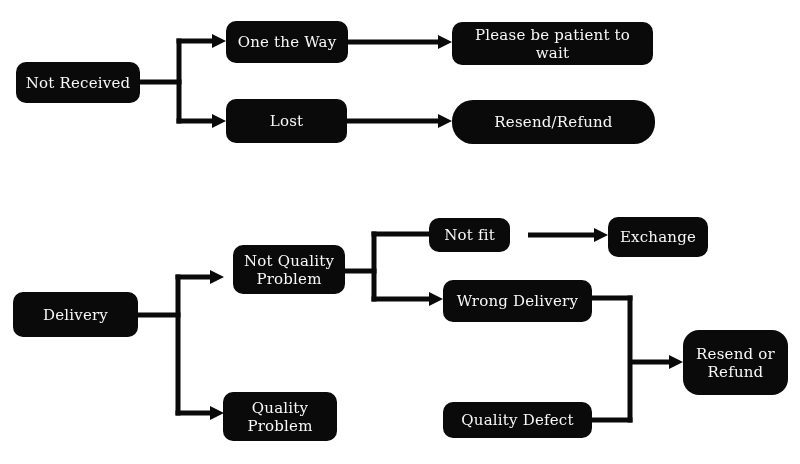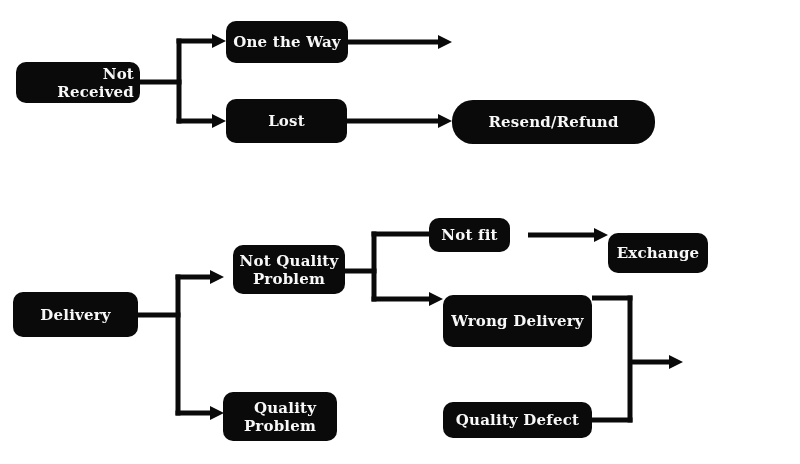--- a/index.html
+++ b/index.html
@@ -22,21 +22,21 @@
   }
   .node {
     position: absolute;
     background: #0a0a0a;
     color: #f8f8f8;
     border-radius: 10px;
     display: flex;
     align-items: center;
     justify-content: center;
     text-align: center;
-    font-weight: bold;
+    font-weight: normal;
     font-size: 15px;
     line-height: 1.2;
     letter-spacing: 0.2px;
     white-space: pre-line;
     box-sizing: border-box;
     padding: 16px 6px;
   }
   .node.lg {
     border-radius: 16px;
   }
@@ -74,26 +74,29 @@
 
       <path d="M592,298 H632.5"></path>
       <path d="M630,295.5 V422.5"></path>
       <path d="M592,420 H632.5"></path>
       <path d="M630,362 H669" marker-end="url(#ah)"></path>
     </g>
   </svg>
 
   <div class="node" style="left:16px; top:62px; width:124px; height:41px;text-align:right;">Not Received</div>
   <div class="node" style="left:226px; top:21px; width:122px; height:42px;">One the Way</div>
+  <div class="node" style="left:452px; top:22px; width:201px; height:43px;">Please be patient to wait</div>
   <div class="node" style="left:226px; top:99px; width:121px; height:44px;">Lost</div>
   <div class="node" style="left:452px; top:100px; width:203px; height:44px;border-radius:21px;">Resend/Refund</div>
 
   <div class="node" style="left:13px; top:292px; width:125px; height:45px;">Delivery</div>
   <div class="node" style="left:225px; top:245px; width:112px; height:49px;margin-left:8px;">Not Quality
 Problem</div>
-  <div class="node" style="left:223px; top:392px; width:114px; height:49px;text-align:right;">Quality
+  <div class="node" style="left:223px; top:392px; width:114px; height:49px;">Quality
 Problem</div>
   <div class="node" style="left:429px; top:218px; width:81px; height:34px;">Not fit</div>
-  <div class="node" style="left:608px; top:217px; width:100px; height:40px;margin-top:16px;">Exchange</div>
-  <div class="node" style="left:443px; top:280px; width:149px; height:52px;margin-top:15px;">Wrong Delivery</div>
+  <div class="node" style="left:608px; top:217px; width:100px; height:40px;">Exchange</div>
+  <div class="node" style="left:443px; top:280px; width:149px; height:42px;">Wrong Delivery</div>
   <div class="node" style="left:443px; top:402px; width:149px; height:36px;">Quality Defect</div>
+  <div class="node lg" style="left:683px; top:330px; width:105px; height:65px;">Resend or
+Refund</div>
 
 </div>
 
 </body></html>

